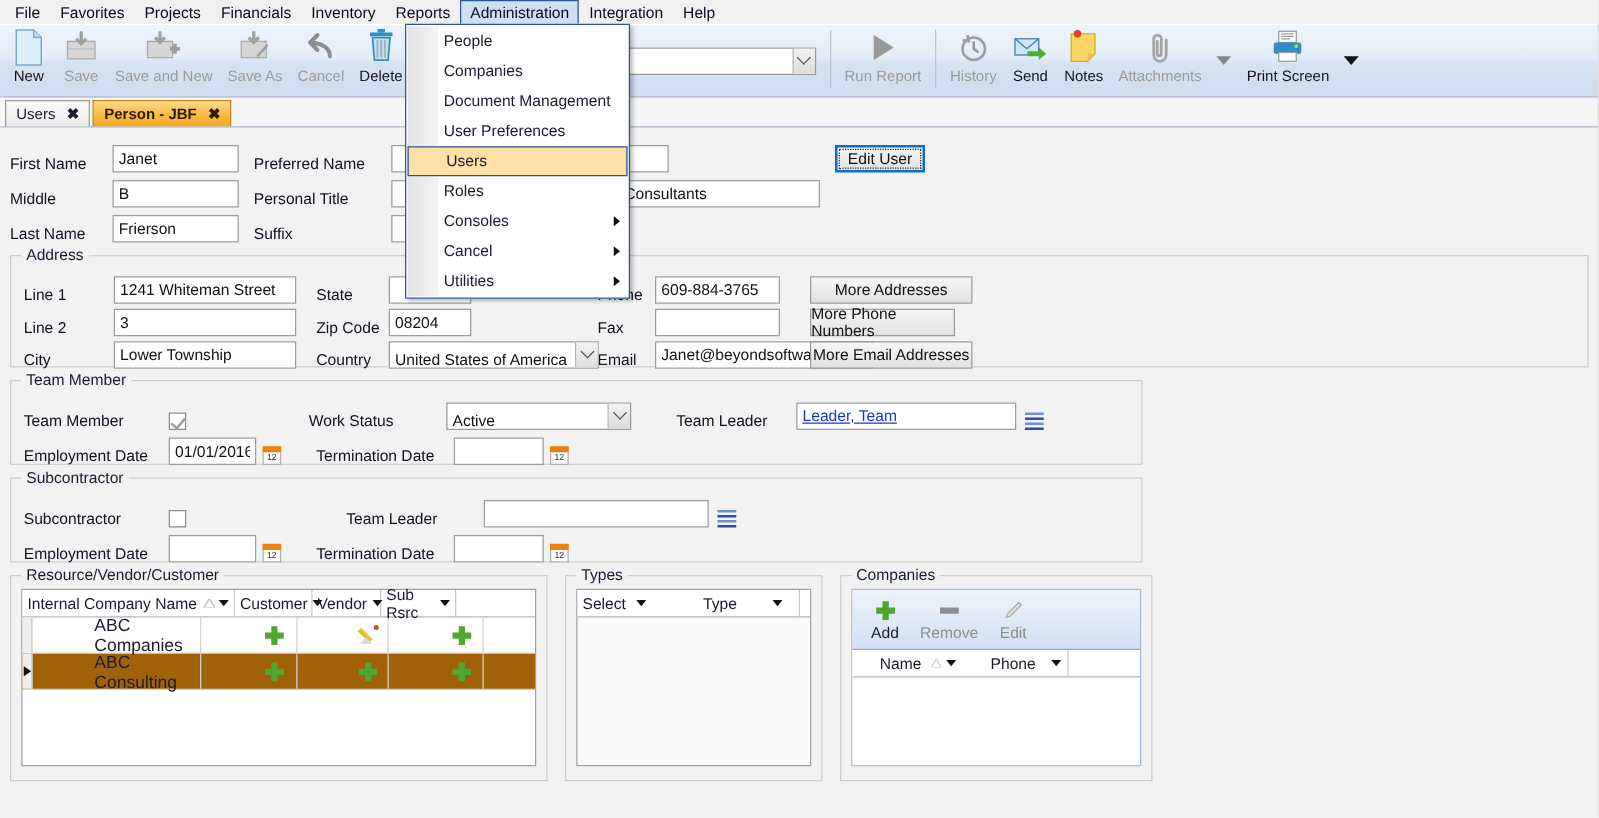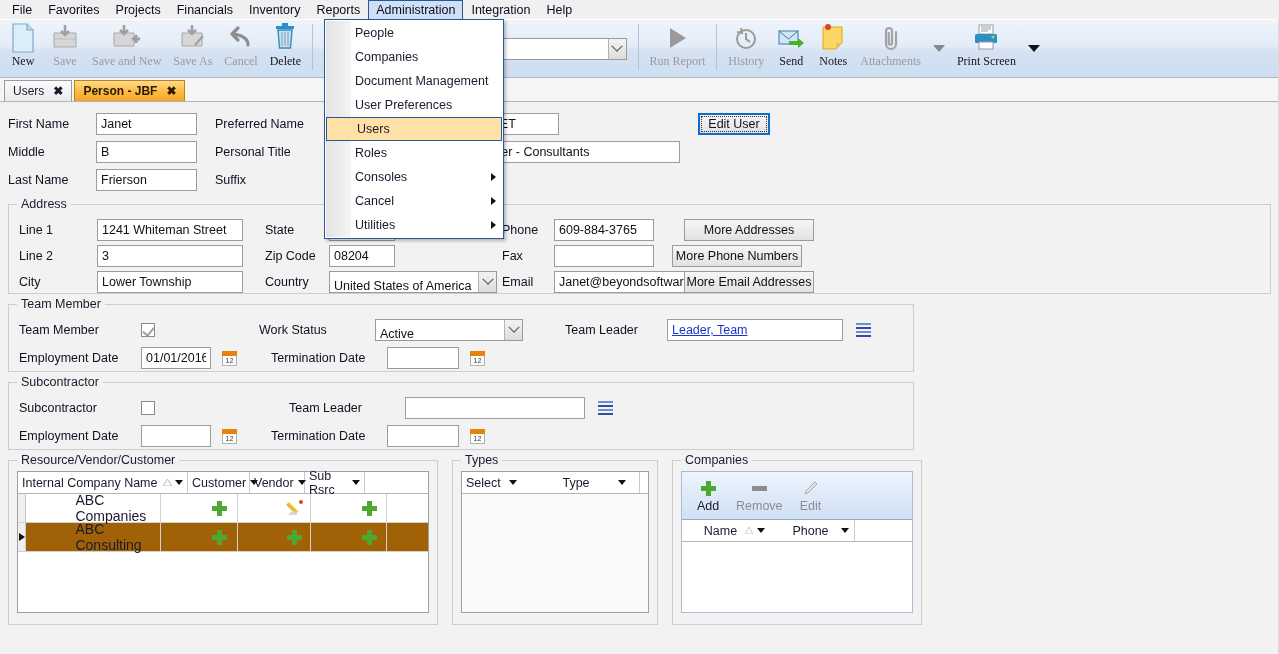--- a/index.html
+++ b/index.html
@@ -21,21 +21,21 @@
     display:flex; align-items:center; cursor:default; color:#0b0b20;
   }
   .menu-item.active{ background:#cfe0f4; border:1px solid #2b5797; border-bottom:none;
     padding:1px 7px 1px; position:relative; z-index:60;}
 
   
   .toolbar{
     height:59px; position:relative;
     background:linear-gradient(to bottom,#eff4fb 0%,#e3ecf7 45%,#d4e2f2 55%,#cfdef0 100%);
     border-top:1px solid #fff; border-bottom:1px solid #a9b7c6;
-    display:flex; align-items:flex-start; padding-left:2px;font-family:Liberation Serif, serif;
+    display:flex; align-items:flex-start; padding-left:2px;
   }
   .tb-btn{
     width:auto; min-width:42px; padding:3px 6px 0;
     display:flex; flex-direction:column; align-items:center; justify-content:flex-start;
     height:57px; cursor:default; font-size:12px;
   }
   .tb-btn .ico{ height:30px; display:flex; align-items:center; justify-content:center; }
   .tb-btn .lbl{ margin-top:1px; white-space:nowrap; color:#15151f; }
   .tb-btn.disabled .lbl{ color:#9a9a9a; }
   .tb-sep{ width:1px; height:46px; background:#b6c3d2; margin:4px 5px 0; }
@@ -76,21 +76,21 @@
     border-color:#b98518; font-weight:bold; color:#2a1a00;
   }
   .tab .x{ font-weight:bold; font-size:12px; }
 
   
   .canvas{
     position:absolute; left:0; right:0; top:104px; bottom:0;
     background:#f2f2f2; padding:6px 8px;
   }
 
-  .row{ display:flex; align-items:center;gap:6px; }
+  .row{ display:flex; align-items:flex-end; }
   .lab{ font-size:12.5px; color:#101020; }
 
   input.tx{
     height:22px; border:1px solid #9c9c9c; background:#fff;
     font-family:"Liberation Sans",sans-serif; font-size:12.5px; color:#111;
     padding:0 4px; outline:none;
   }
 
   .grp{
     border:1px solid #cdcdcd; position:relative; margin-top:10px; background:#f2f2f2;
@@ -414,21 +414,21 @@
       </div>
     </div>
 
     <div class="row" style="height:26px;">
       <span class="lab" style="width:72px;">Line 2</span>
       <input class="tx" style="width: 146px;" value="3">
       <span class="lab" style="width:58px; margin-left:16px;">Zip Code</span>
       <input class="tx" style="width: 66px;" value="08204">
       <span class="lab" style="width:46px; margin-left:101px;">Fax</span>
       <input class="tx" style="width: 100px;" value="">
-      <div class="btn" style="width:130px; margin-left:12px;">
+      <div class="btn" style="width:116px; margin-left:24px;">
         <span>More Phone Numbers</span>
       </div>
     </div>
 
     <div class="row" style="height:26px;">
       <span class="lab" style="width:72px;">City</span>
       <input class="tx" style="width: 146px;" value="Lower Township">
       <span class="lab" style="width:58px; margin-left:16px;">Country</span>
       <div class="combo" style="width:168px;">
         <span>United States of America</span>

